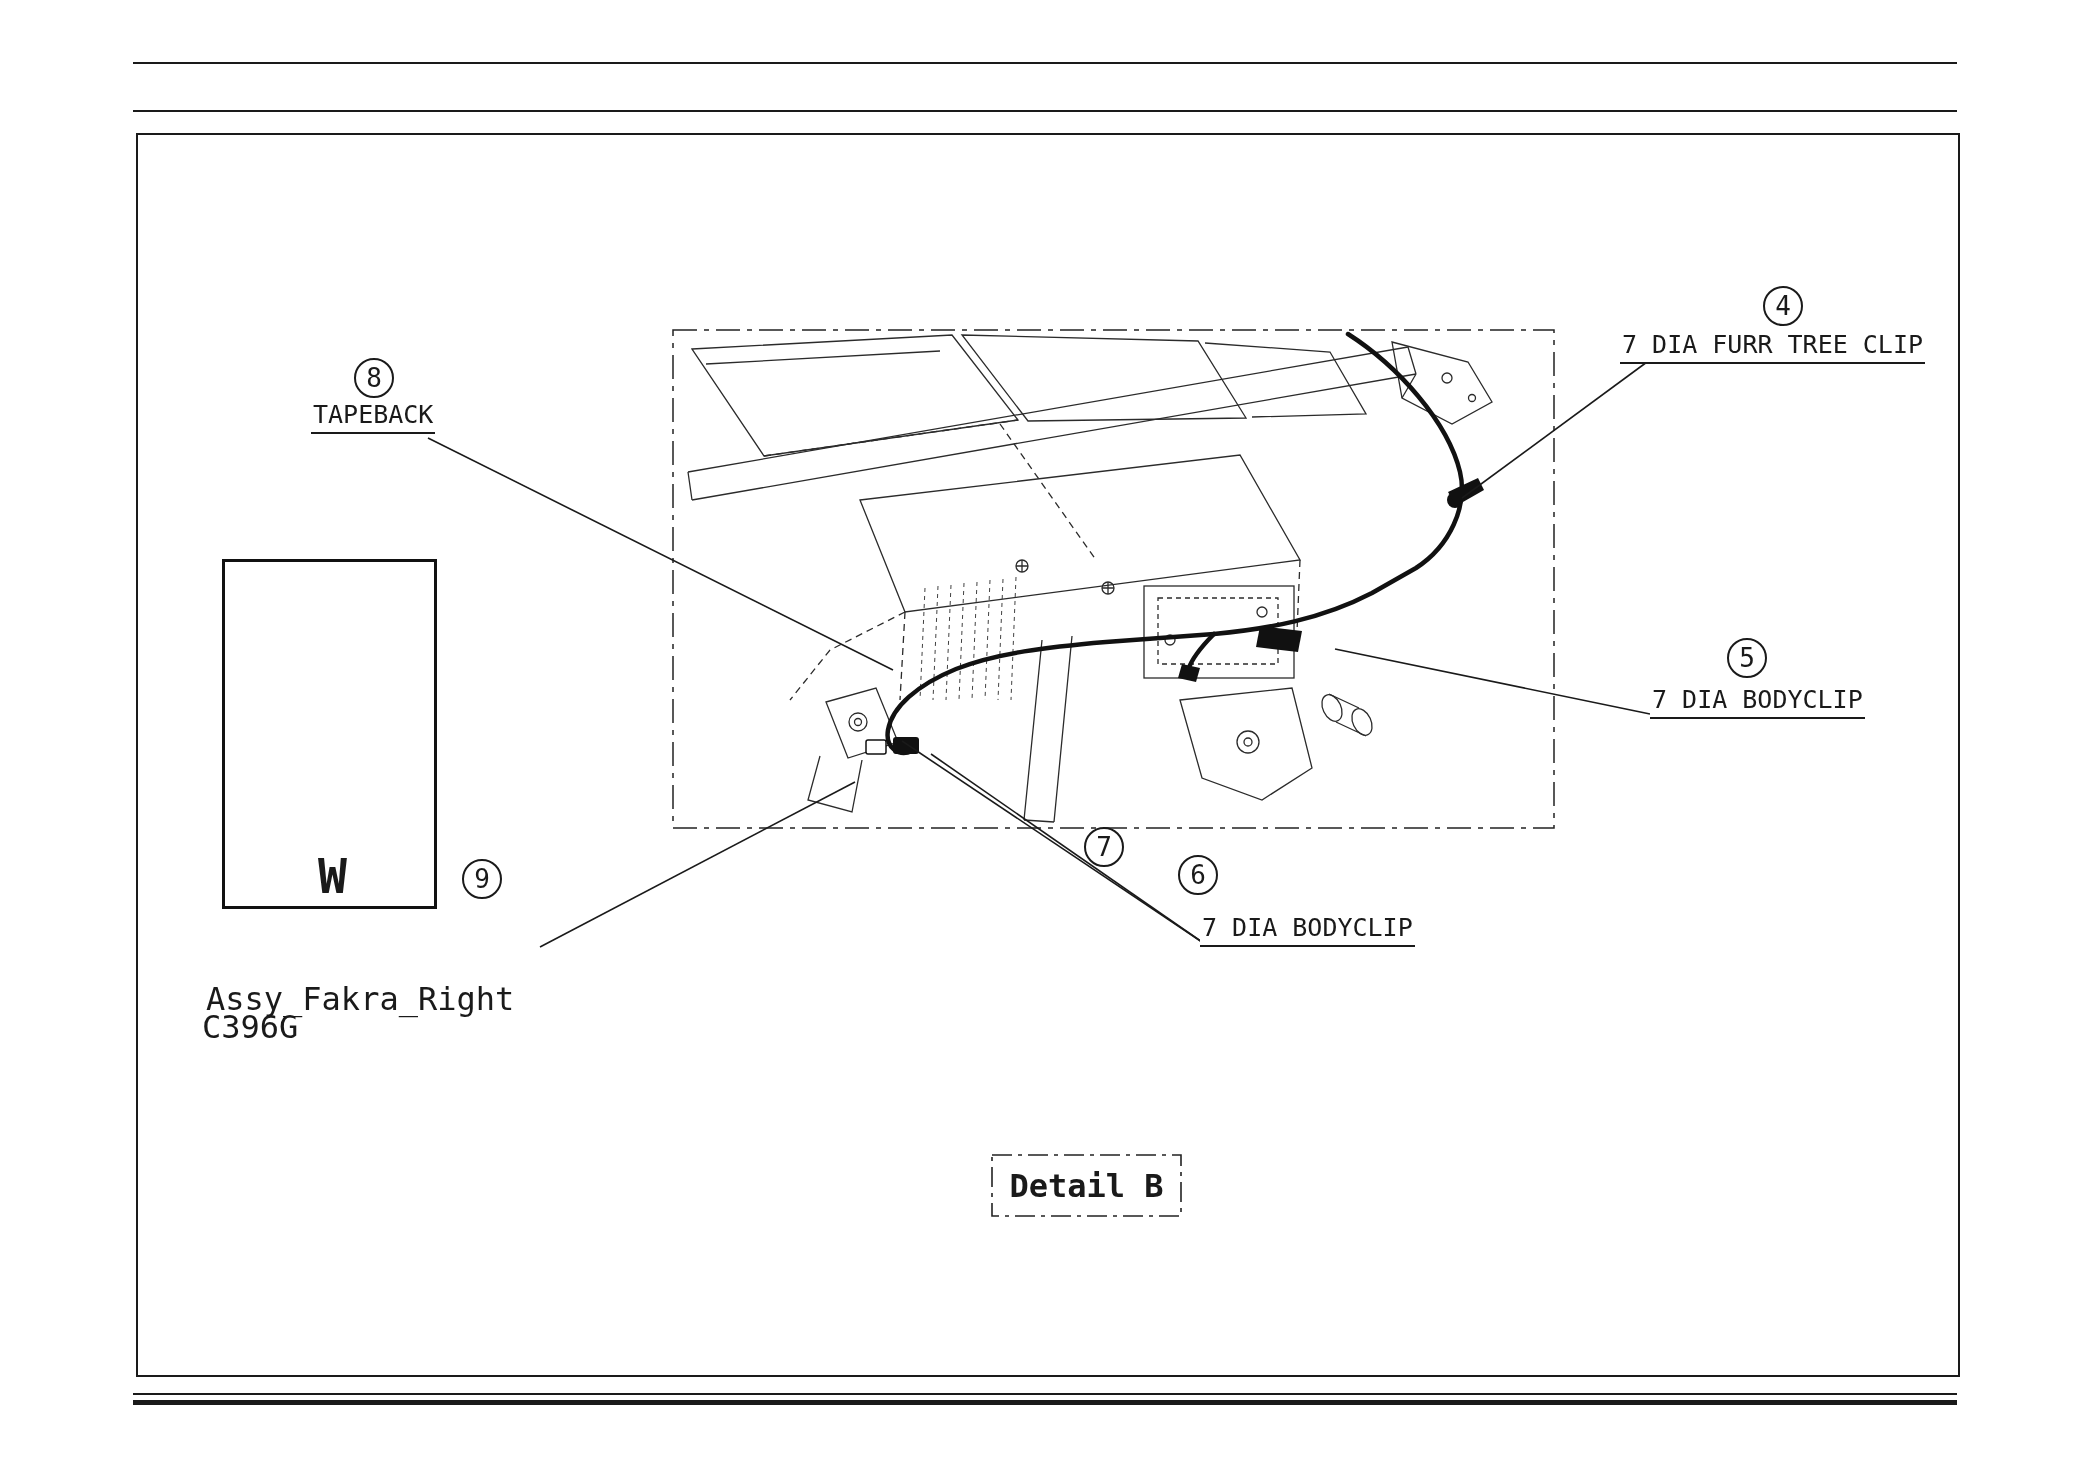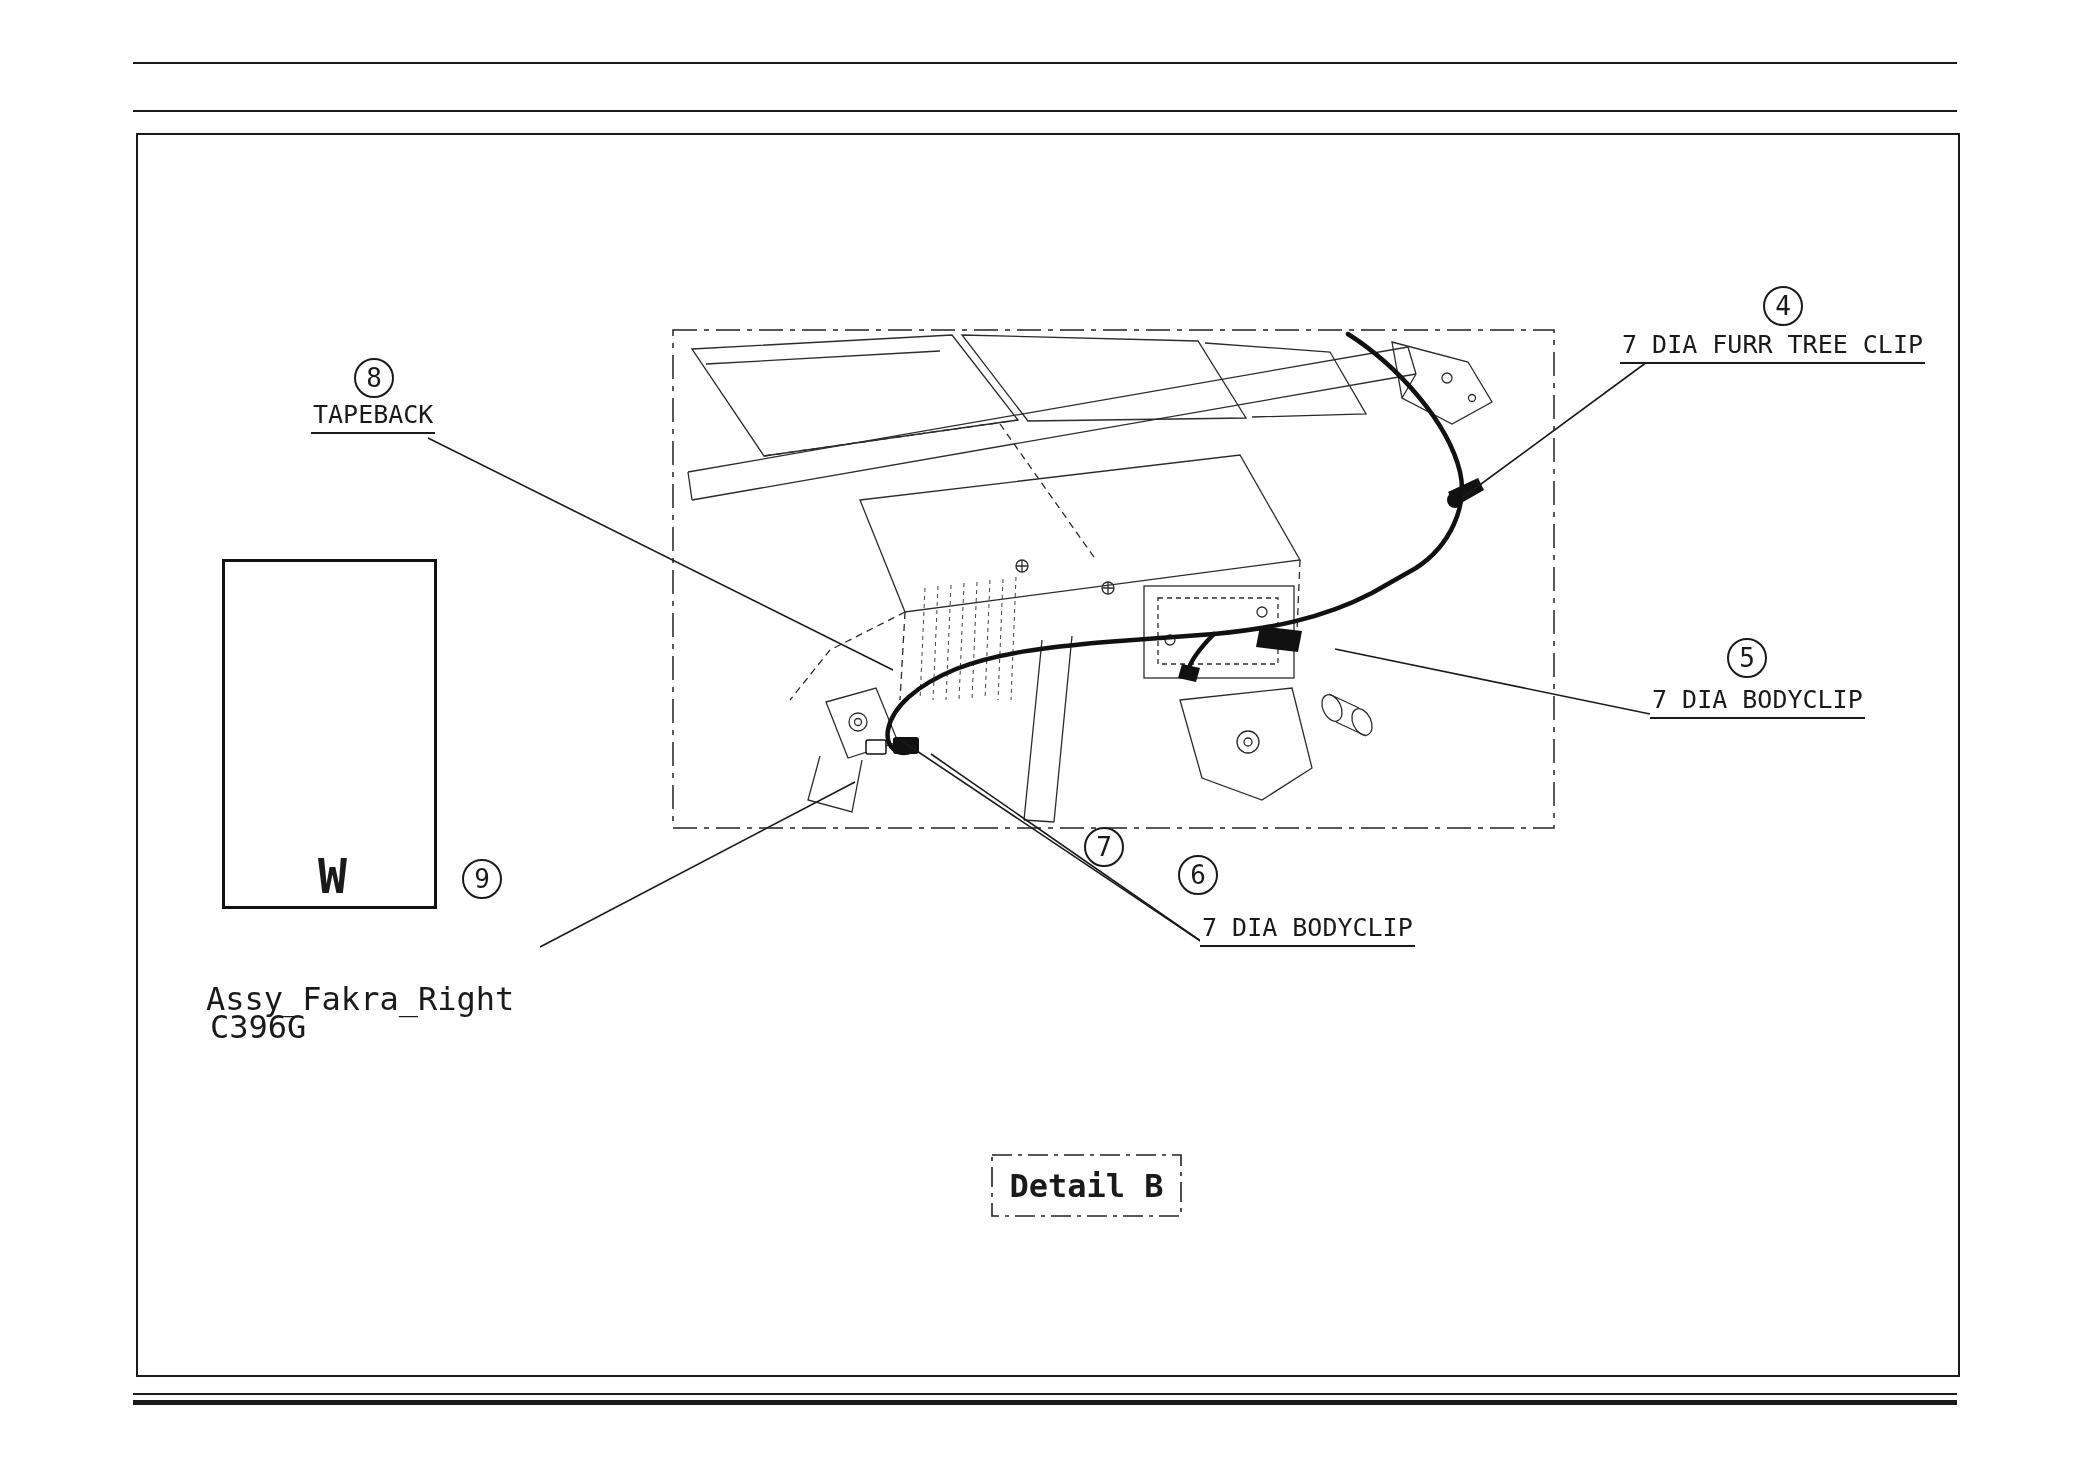--- a/index.html
+++ b/index.html
@@ -196,17 +196,17 @@
 
   <div class="callout-label" style="left:1588px; top:330px;margin-left:32px;">7 DIA FURR TREE CLIP</div>
   <div class="callout-label" style="left:1650px; top:685px;">7 DIA BODYCLIP</div>
   <div class="callout-label" style="left:1200px; top:913px;">7 DIA BODYCLIP</div>
   <div class="callout-label" style="left:311px; top:400px;">TAPEBACK</div>
 
   <div class="inset-box"></div>
   <div class="inset-marking">W</div>
 
   <div class="plain-text" style="left:180px; top:980px;">Assy_Fakra_Right</div>
-  <div class="plain-text" style="left:184px; top:1008px;">C396G</div>
+  <div class="plain-text" style="left:176px; top:1008px;">C396G</div>
 
   <div class="detail-box">Detail B</div>
 
 </div>
 
 </body></html>

